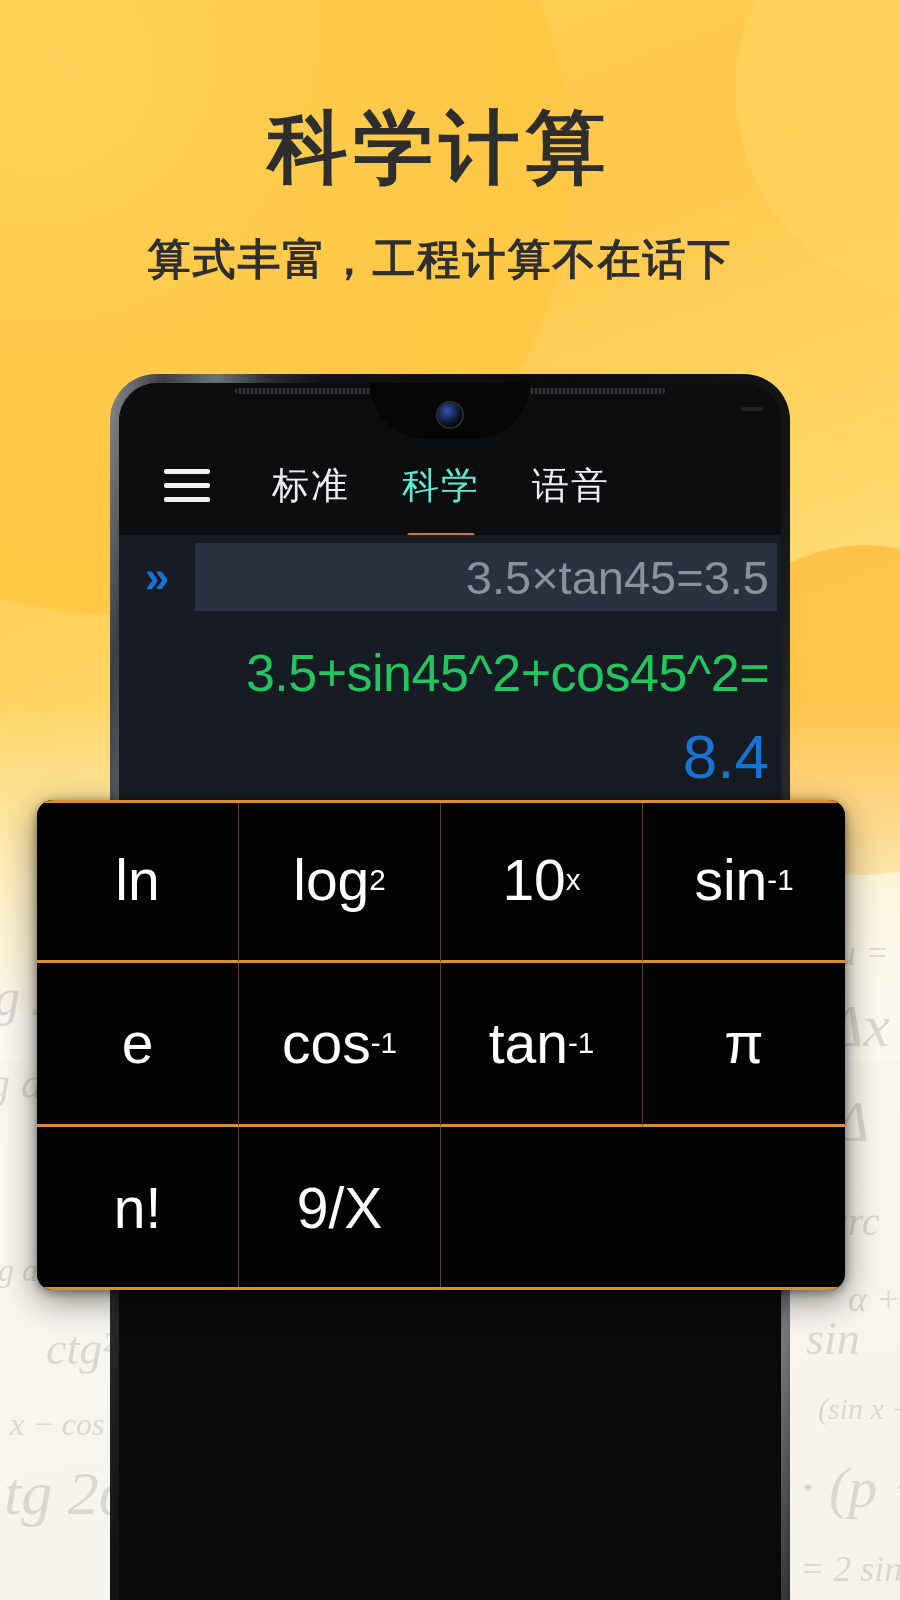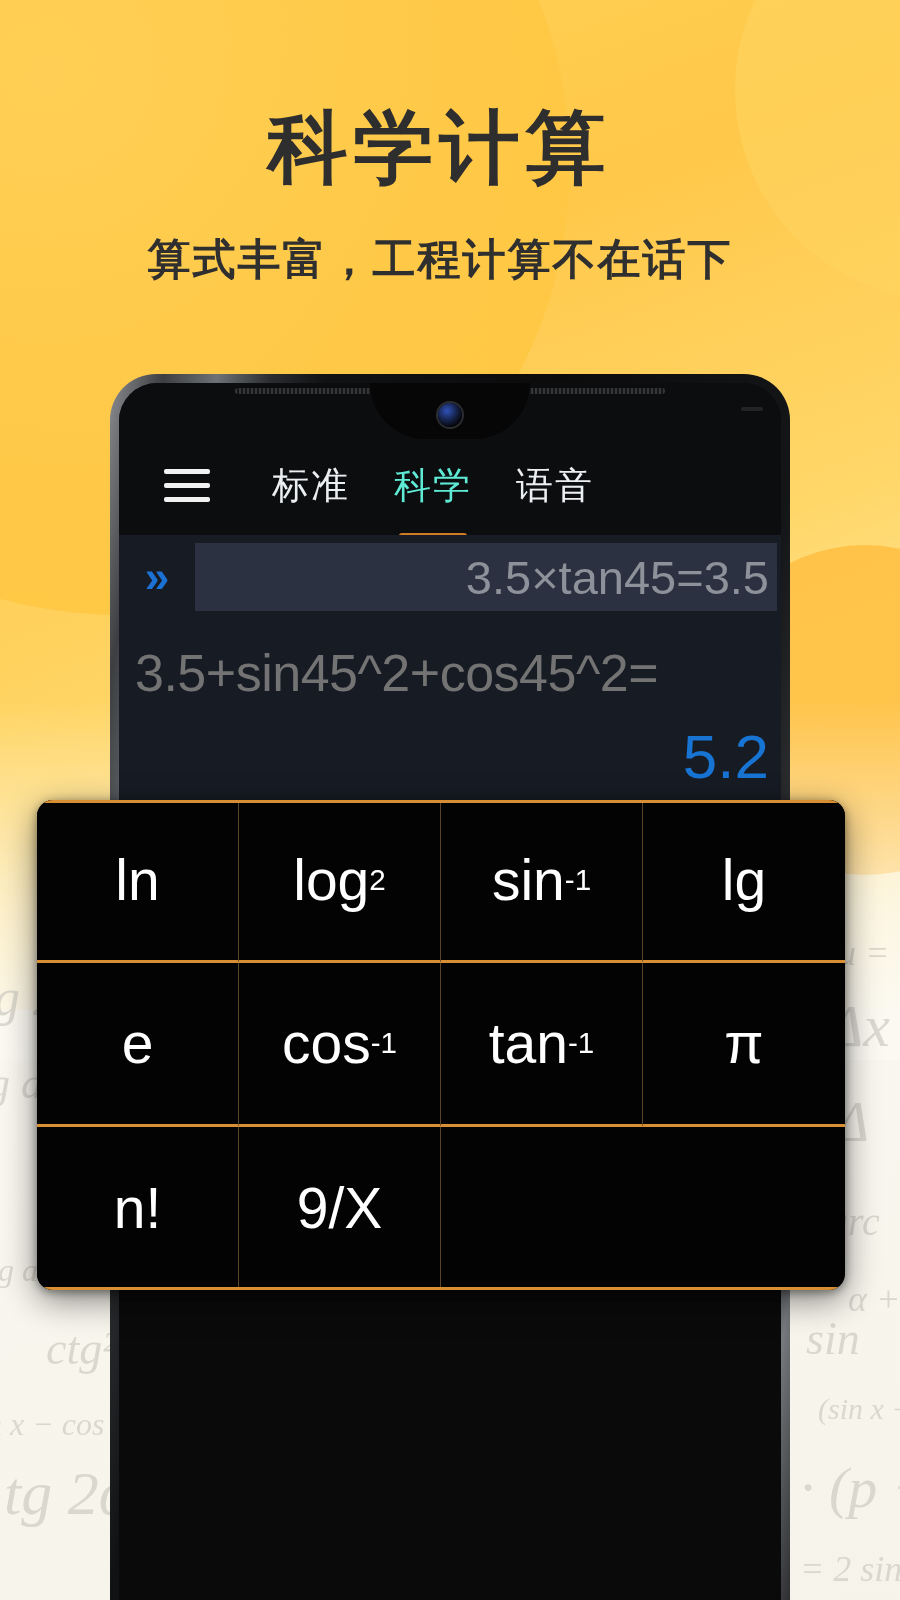--- a/index.html
+++ b/index.html
@@ -130,21 +130,21 @@
     position:absolute; left:0; top:56px; width:100%; height:93px;
     display:flex; align-items:center;
     background:#0c0d0f;
   }
   .hamburger {
     width:46px; margin-left:45px;
     display:flex; flex-direction:column; gap:9px;
     cursor:pointer;
   }
   .hamburger i { display:block; height:5px; border-radius:2px; background:#f2f2f2; }
-  .tabs { display:flex; align-items:flex-start; gap:0; margin-left:40px; }
+  .tabs { display:flex; align-items:flex-start; gap:8px; margin-left:40px; }
   .tab {
     position:relative;
     font-size:37px; font-weight:500;
     color:#eceff1;
     padding:0 22px;
     letter-spacing:2px;
     cursor:pointer;
   }
   .tab.active { color:#5eead4; }
   .tab .underline {
@@ -173,23 +173,23 @@
     display:flex; align-items:center; justify-content:flex-end;
     padding-right:8px;
     overflow:hidden;
   }
   .hist-text {
     color:#8d9199; font-size:47px; white-space:nowrap;
     font-family:"Liberation Sans","DejaVu Sans",sans-serif;
     margin-left:20px;
   }
   .expr {
-    position:absolute; left:16px; right:12px; top:108px;
-    text-align:left;
-    color:#737373; font-size:52px; letter-spacing:-0.5px;
+    position:absolute; left:8px; right:12px; top:108px;
+    text-align:right;
+    color:#22c55e; font-size:52px; letter-spacing:-0.5px;
     white-space:nowrap;
   }
   .result {
     position:absolute; left:0; right:12px; top:186px;
     text-align:right;
     color:#1874d2; font-size:62px; font-weight:400;
   }
 
   
   .keypad {
@@ -299,21 +299,21 @@
         </div>
 
         <div class="display">
           <div class="hist-row">
             <div class="chev">»</div>
             <div class="hist-box">
               <div class="hist-text">3.5×tan45=3.5</div>
             </div>
           </div>
           <div class="expr">3.5+sin45^2+cos45^2=</div>
-          <div class="result">5.2</div>
+          <div class="result">8.4</div>
         </div>
 
         <div class="keypad" id="keypad">
             <div class="key fn">
               <span>X</span>
               <sup>2</sup>
             </div>
             <div class="key num">
               <span>7</span>
             </div>
@@ -370,27 +370,28 @@
 
   <div class="sci-overlay" id="sci-overlay">
       <div class="sci-key">
         <span>ln</span>
       </div>
       <div class="sci-key">
         <span>log</span>
         <sub>2</sub>
       </div>
       <div class="sci-key">
+        <span>10</span>
+        <sup>x</sup>
+      </div>
+      <div class="sci-key">
         <span>sin</span>
         <sup>-1</sup>
       </div>
       <div class="sci-key">
-        <span>lg</span>
-      </div>
-      <div class="sci-key">
         <span>e</span>
       </div>
       <div class="sci-key">
         <span>cos</span>
         <sup>-1</sup>
       </div>
       <div class="sci-key">
         <span>tan</span>
         <sup>-1</sup>
       </div>

